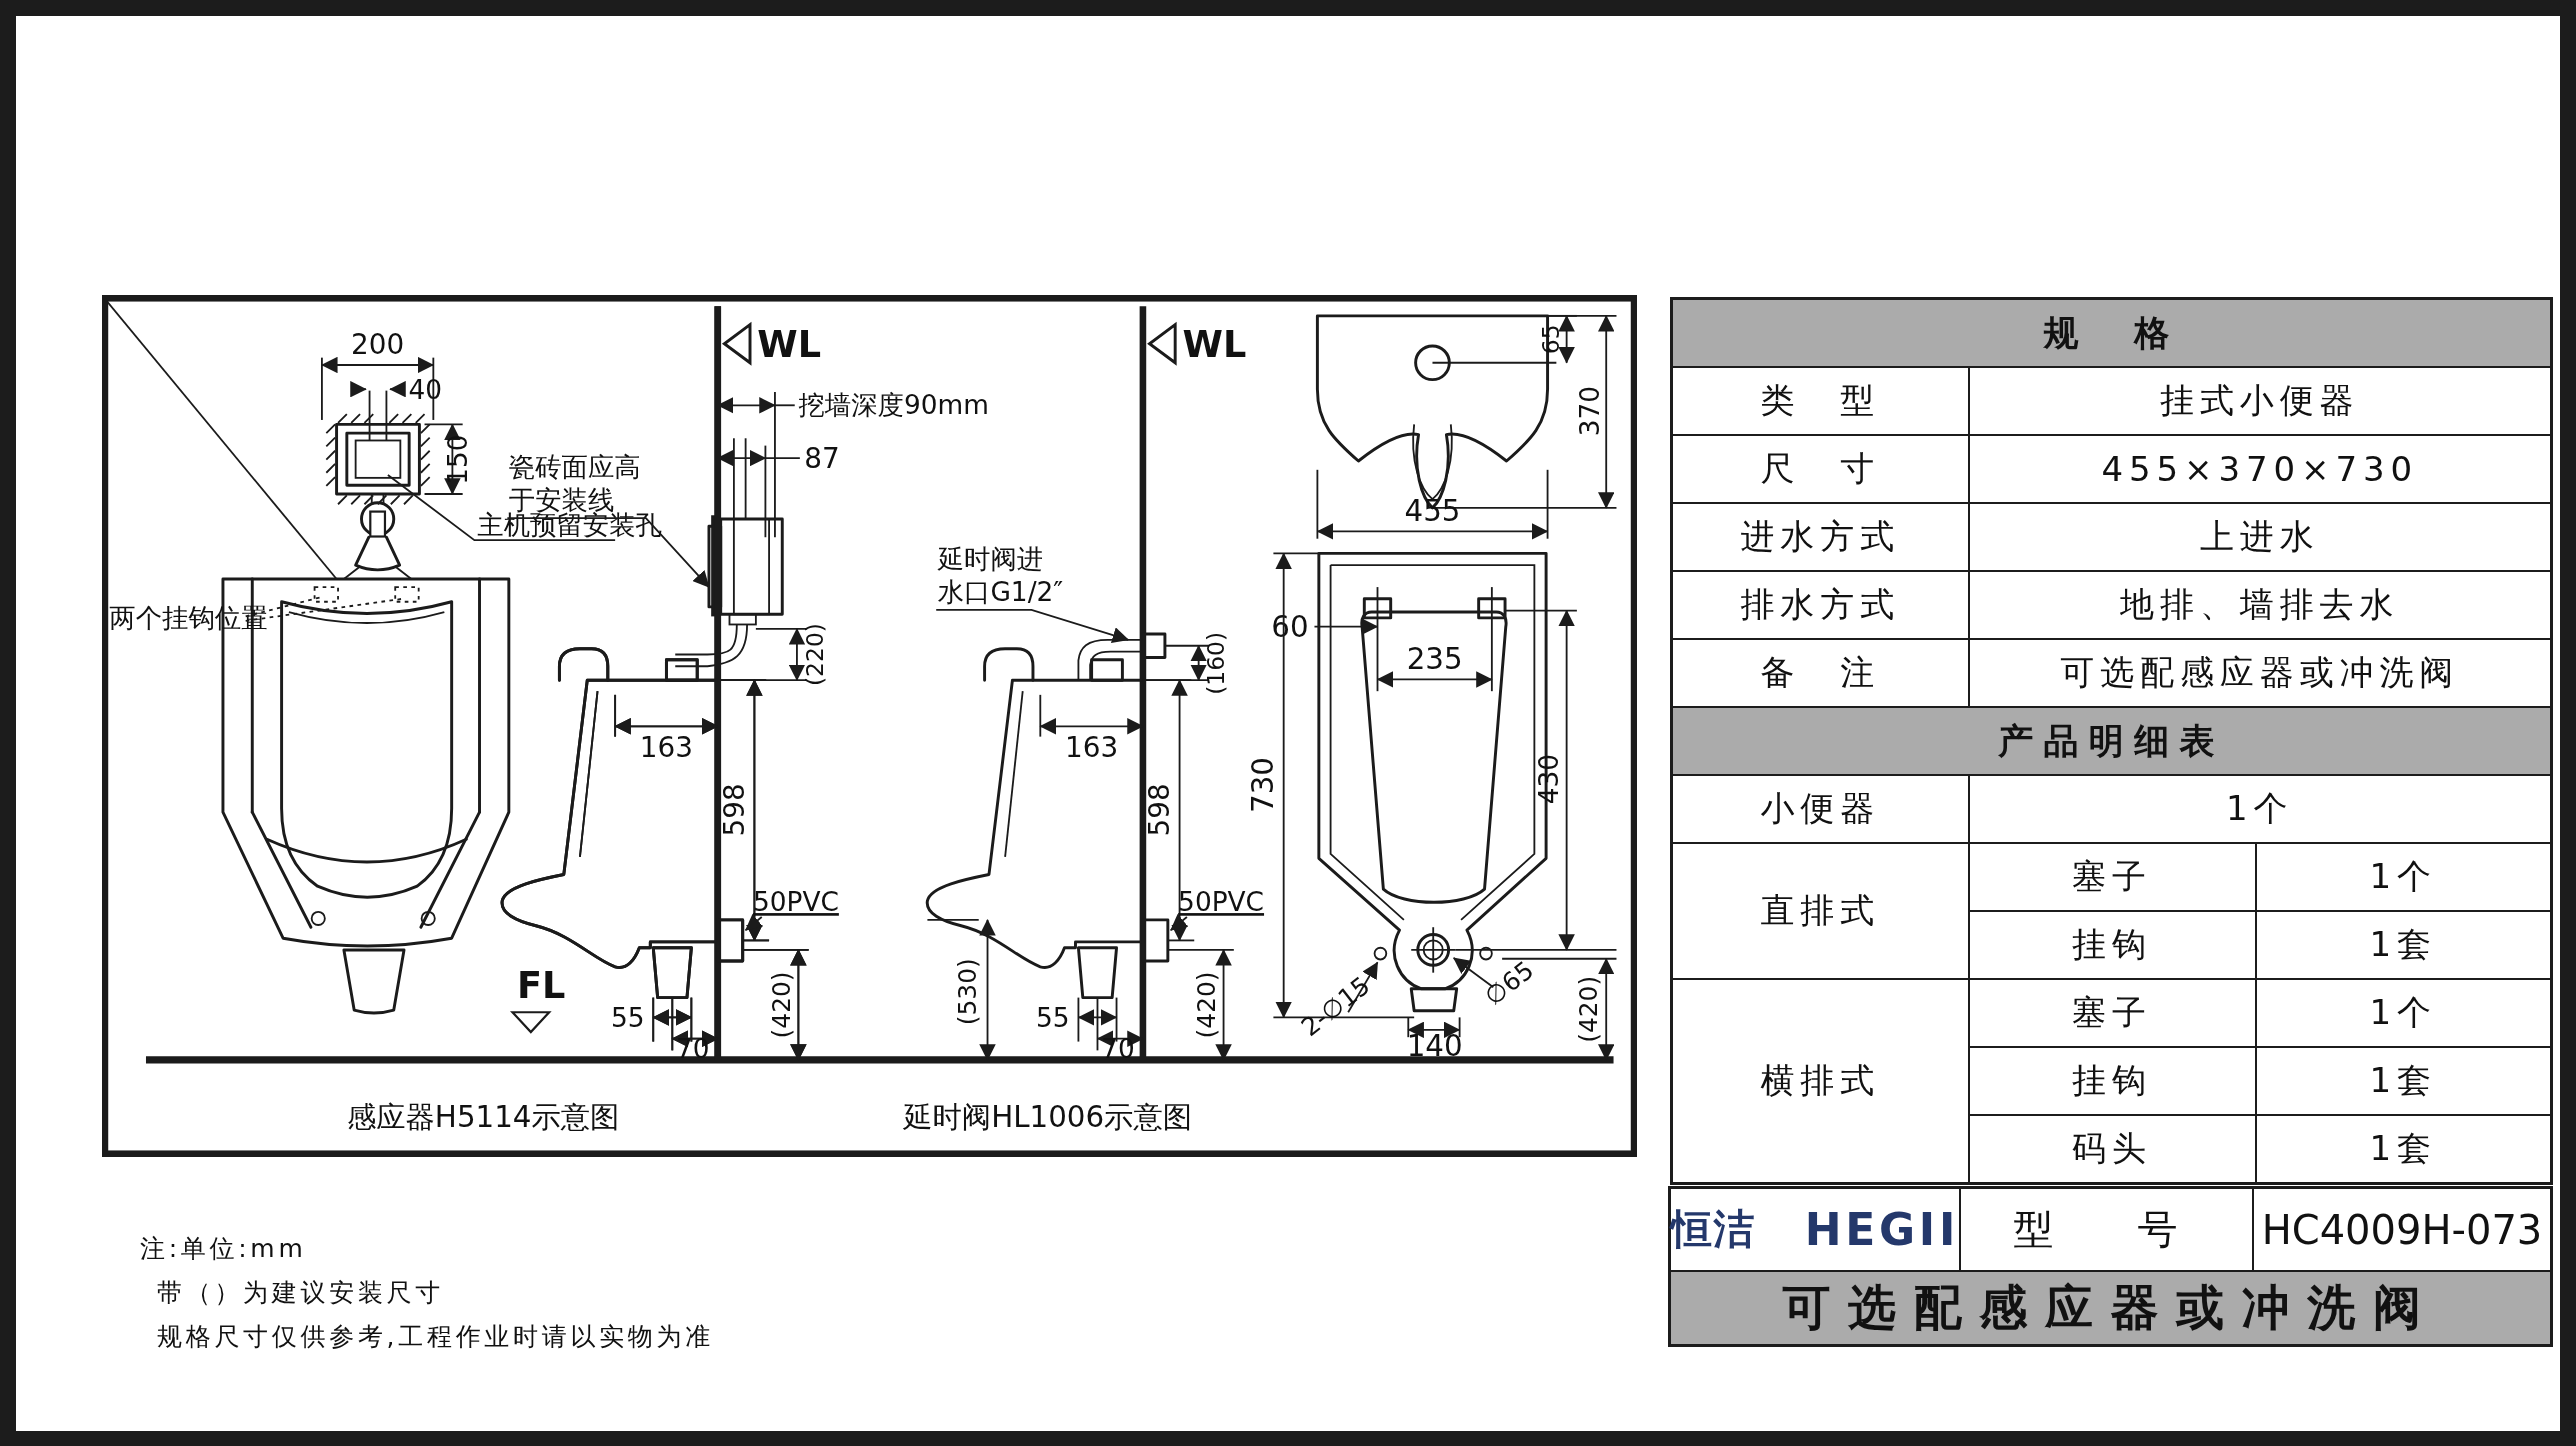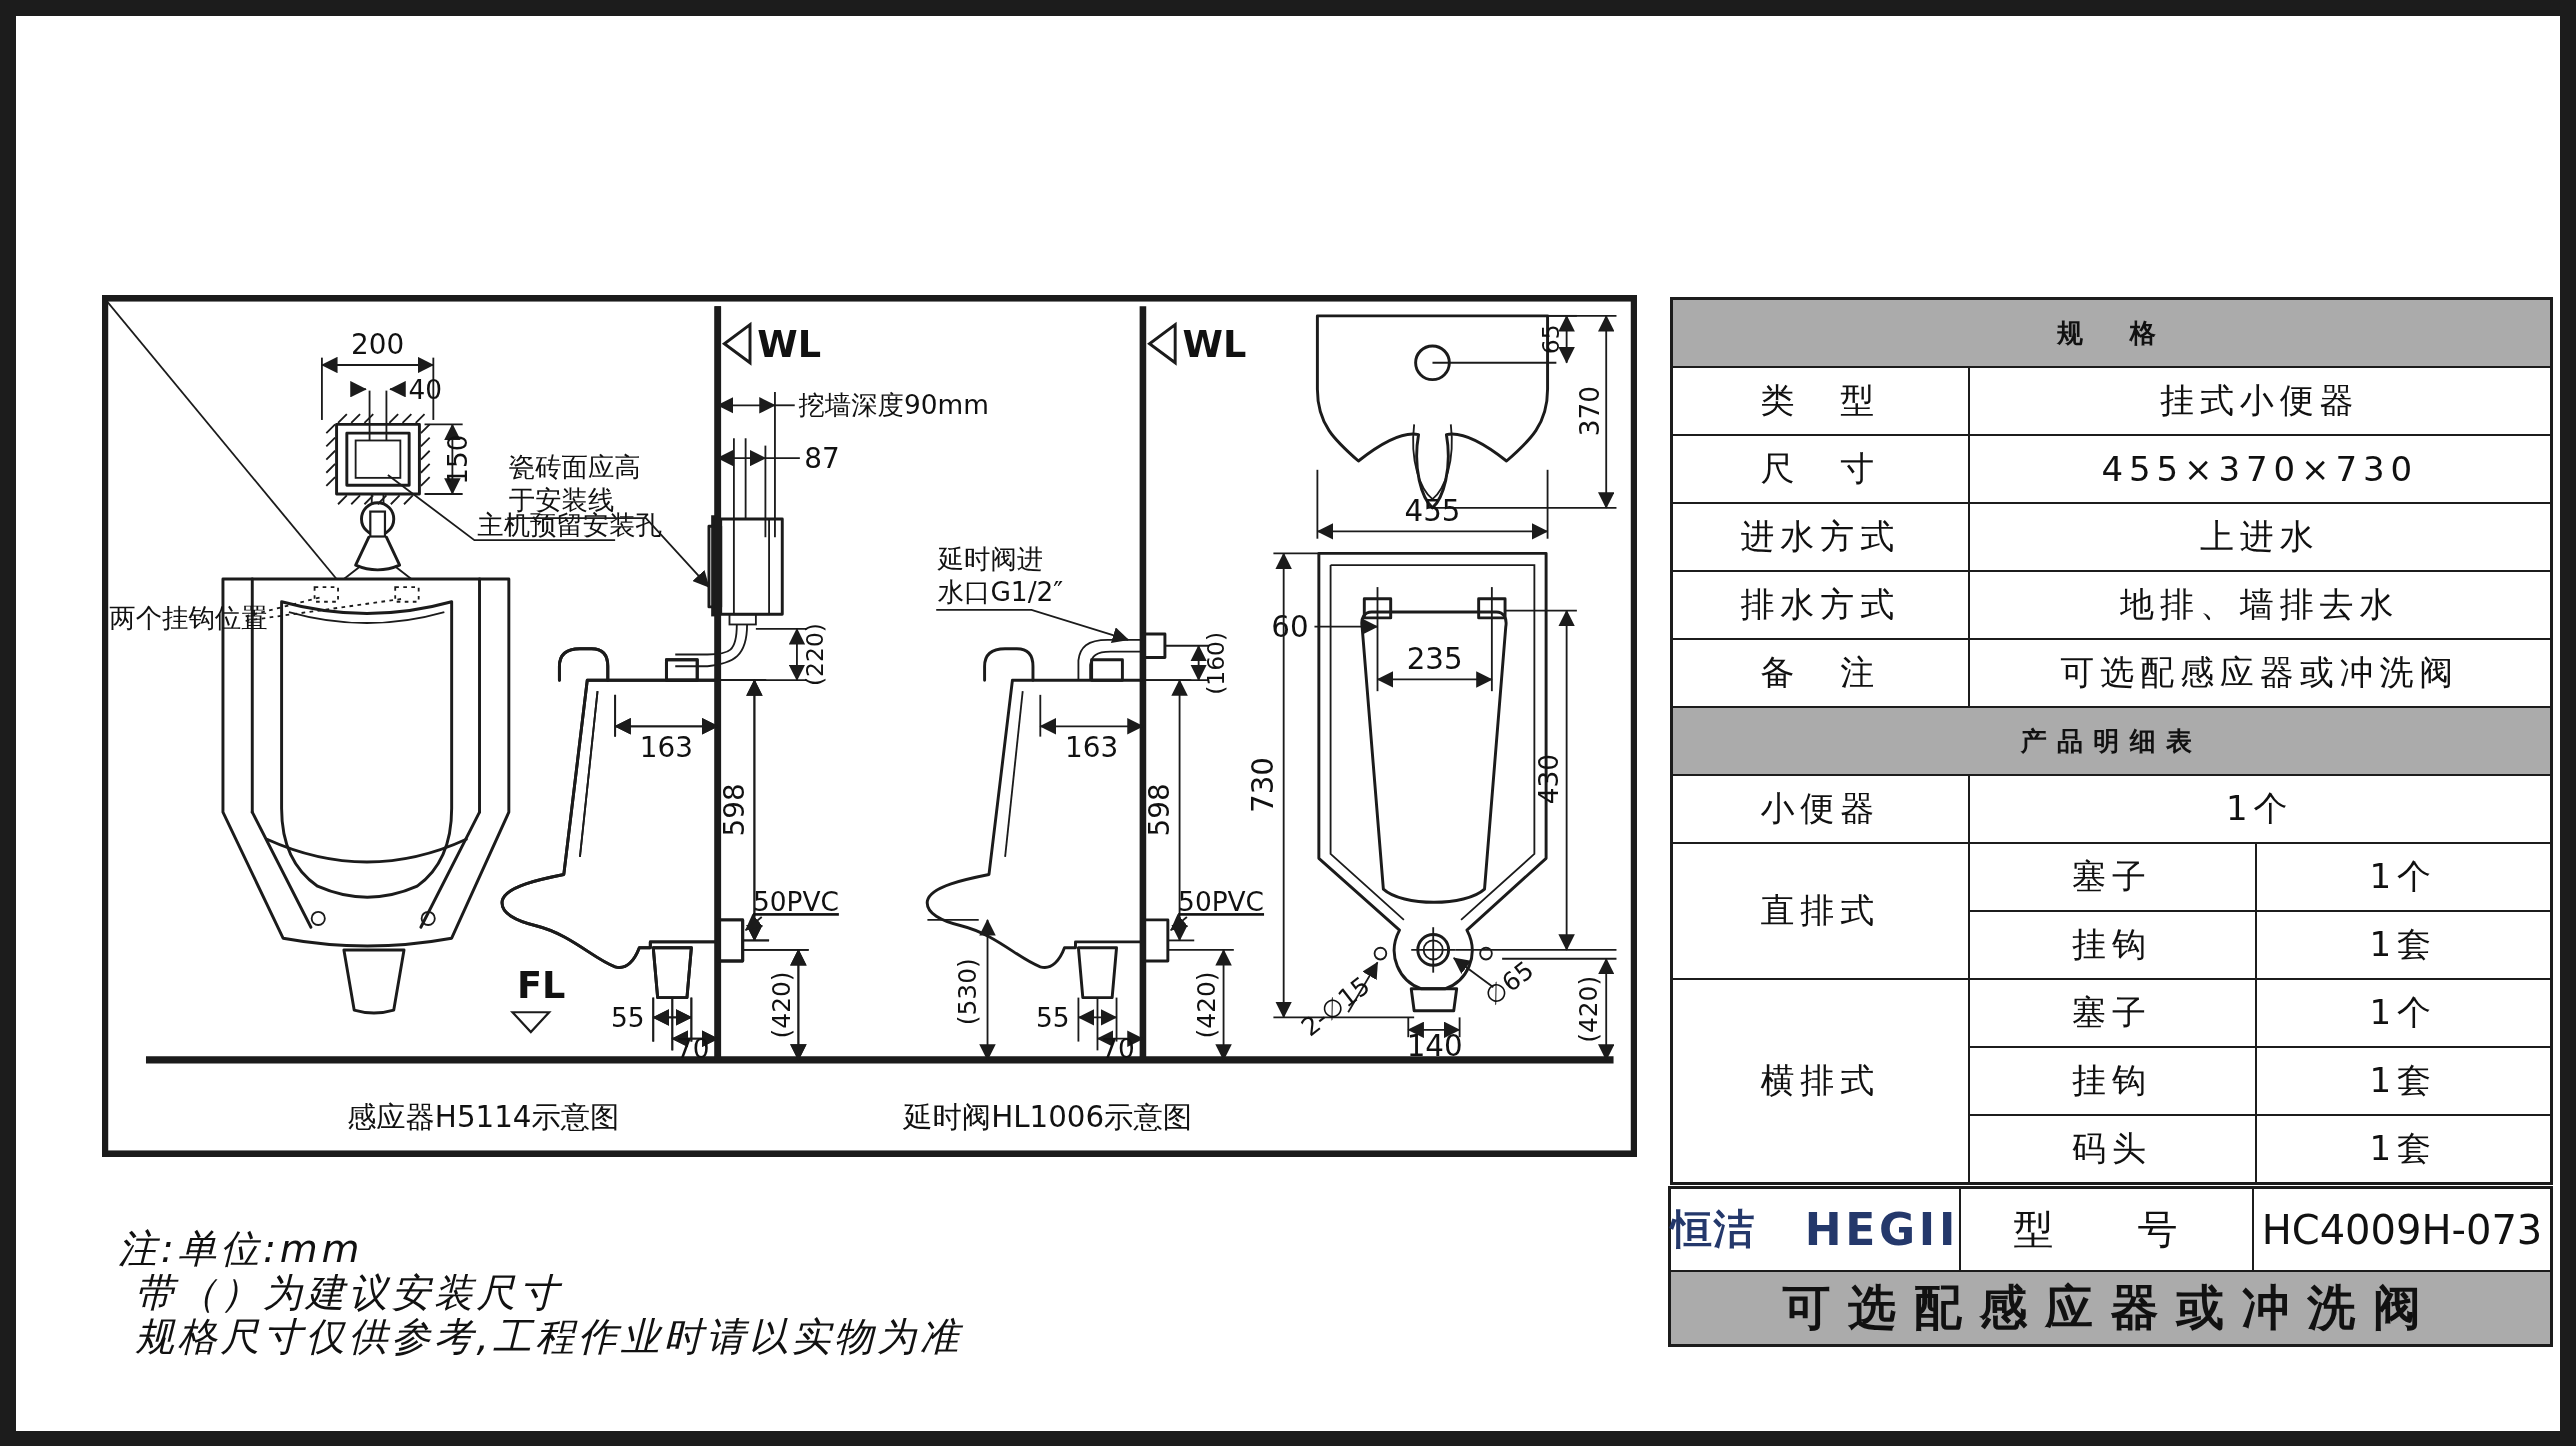--- a/index.html
+++ b/index.html
@@ -6,38 +6,38 @@
   .canvas{position:relative;width:2576px;height:1447px;background:#ffffff;
     border:16px solid #1c1c1c;box-sizing:border-box;overflow:hidden;
     font-family:"DejaVu Sans",sans-serif;color:#111;}
   
   .panel{position:absolute;left:86px;top:279px;width:1535px;height:862px;}
   
   .spec{position:absolute;left:1654px;top:281px;width:880px;height:858px;
     border-collapse:collapse;table-layout:fixed;}
   .spec td{border:2.2px solid #1c1c1c;text-align:center;vertical-align:middle;
     font-size:34px;letter-spacing:5.9px;height:66px;padding:0;white-space:nowrap;overflow:hidden;}
-  .spec tr.hdr td{background:#ababab;font-size:26px;font-weight:600;letter-spacing:10.3px;}
+  .spec tr.hdr td{background:#ababab;font-size:35px;font-weight:600;letter-spacing:10.3px;}
   .spec{border:3.7px solid #1c1c1c;}
   
   .brand{position:absolute;left:1652px;top:1170px;width:885px;height:161px;
     border:3.7px solid #1c1c1c;box-sizing:border-box;display:flex;flex-direction:column;}
   .brand-top{display:flex;height:81px;box-sizing:border-box;}
   .brand-logo{width:290px;display:flex;align-items:center;justify-content:space-between;
     border-right:2.2px solid #1c1c1c;box-sizing:border-box;}
   .brand-logo .cn{font-size:41px;font-weight:800;color:#24386b;letter-spacing:1.5px;}
   .brand-logo .en{font-size:44px;font-weight:800;color:#24386b;letter-spacing:3.7px;margin-left:21px;}
   .brand-model-label{width:293px;display:flex;align-items:center;justify-content:center;
     border-right:2.2px solid #1c1c1c;box-sizing:border-box;font-size:40px;letter-spacing:22px;}
   .brand-model-value{flex:1;display:flex;align-items:center;justify-content:center;font-size:40px;}
   .brand-bottom{flex:1;background:#ababab;border-top:2.2px solid #1c1c1c;
     display:flex;align-items:center;justify-content:center;
     font-size:48px;font-weight:600;letter-spacing:17.6px;}
   
-  .notes{position:absolute;left:102px;top:1211px;font-size:39px;line-height:44px;letter-spacing:3.7px;font-style:italic;}
+  .notes{position:absolute;left:124px;top:1211px;font-size:25px;line-height:44px;letter-spacing:3.7px;}
   .notes .ind{margin-left:17px;}
   
   svg text{font-family:"DejaVu Sans",sans-serif;fill:#111;}
   .ol{fill:none;stroke:#1b1b1b;stroke-width:4;stroke-linejoin:round;stroke-linecap:round;}
   .thin{fill:none;stroke:#1b1b1b;stroke-width:2.5;}
   .dim{fill:none;stroke:#1b1b1b;stroke-width:2.5;}
   .dot{fill:none;stroke:#1b1b1b;stroke-width:2.5;stroke-dasharray:5 6;}
   .wall{stroke:#1b1b1b;stroke-width:9;}
   .t38{font-size:38px;} .t36{font-size:36px;} .t34{font-size:34px;} .t32{font-size:32px;}
   .t40{font-size:40px;} .tb{font-size:50px;font-weight:700;}

